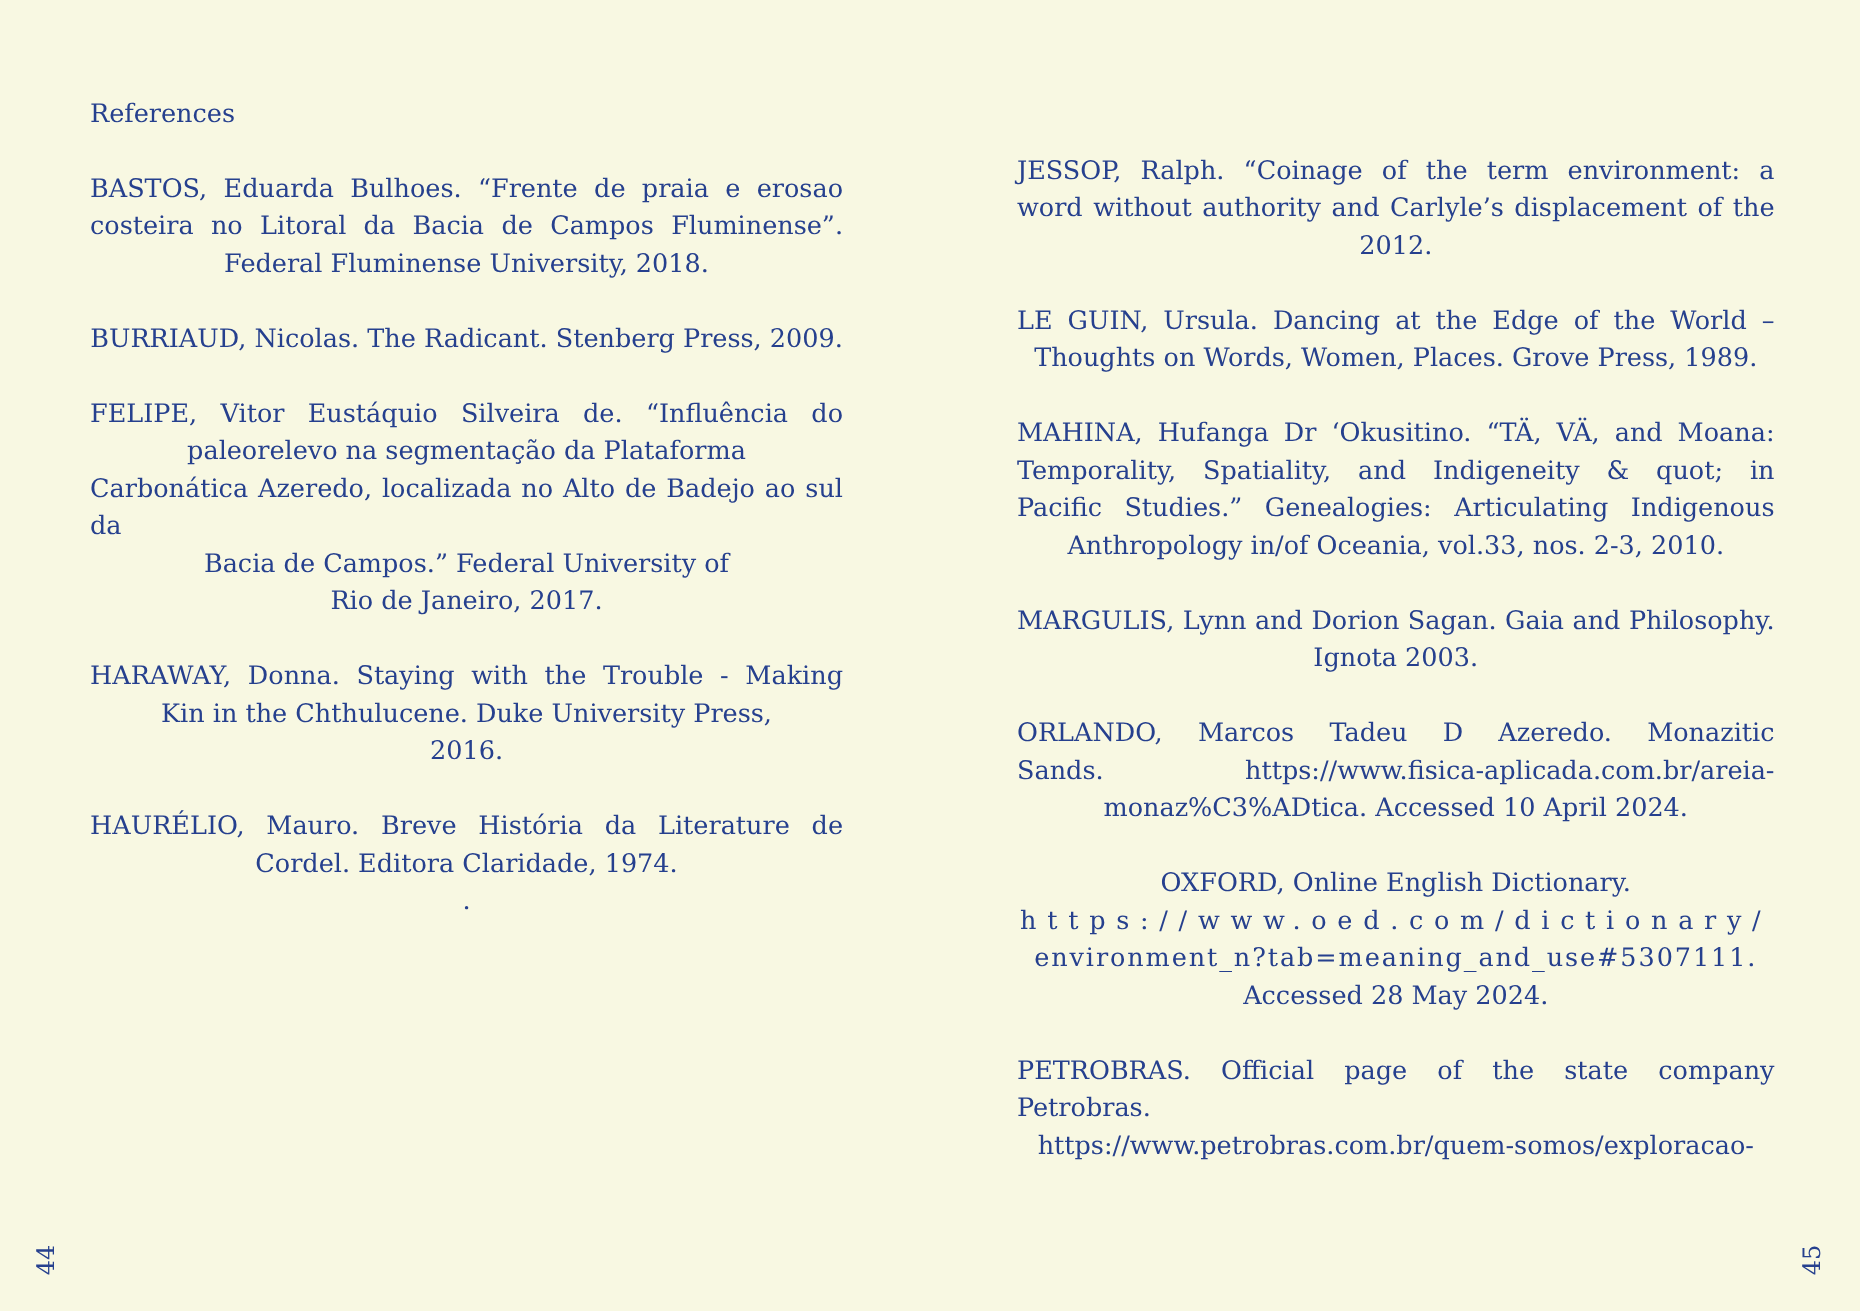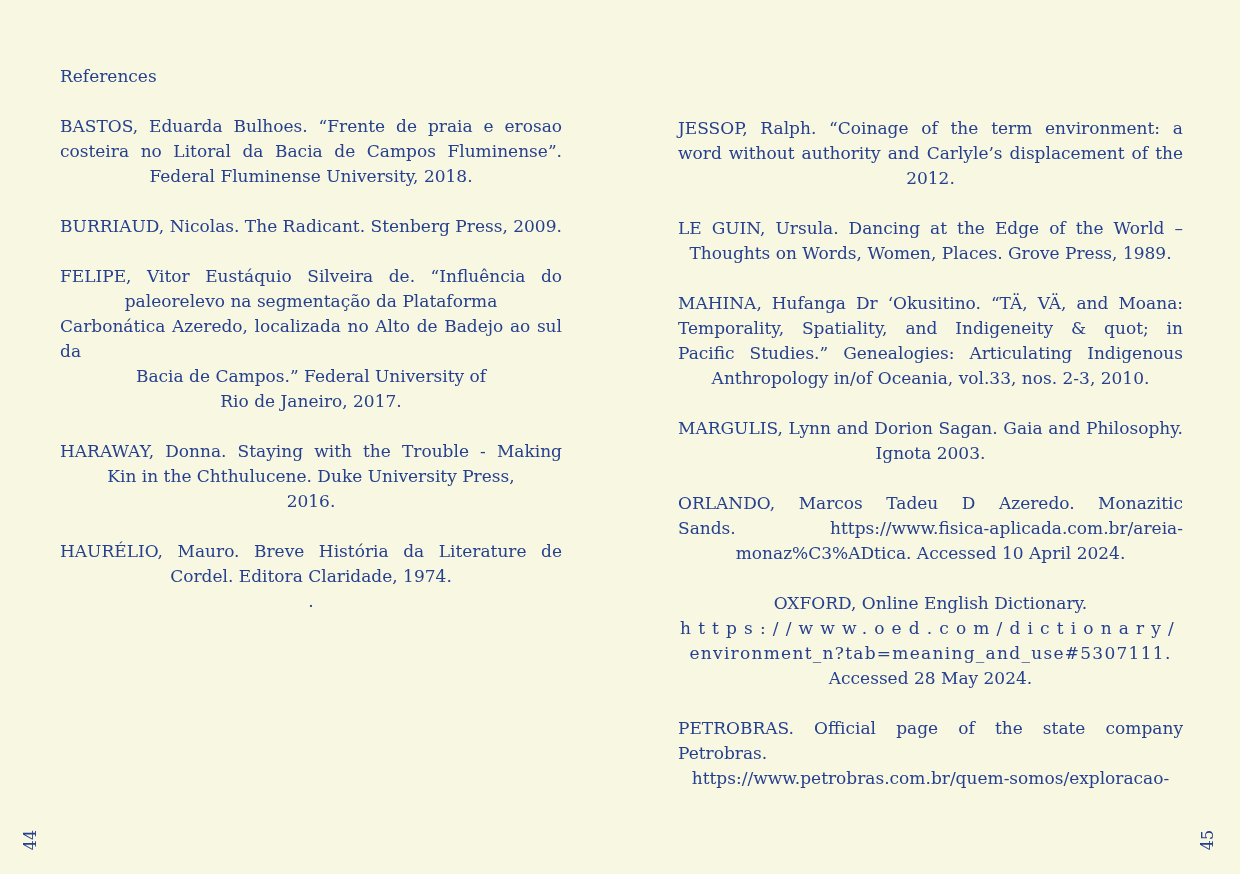--- a/index.html
+++ b/index.html
@@ -22,21 +22,21 @@
     line-height: 25px;
   }
   .col-left {
     left: 60px;
     top: 52px;
     width: 502px;
     margin-top: 12px;
   }
   .col-right {
     left: 678px;
-    top: 116px;
+    top: 102px;
     width: 505px;
   }
   .heading {
     margin: 0 0 25px 0;
   }
   .ref {
     margin: 0 0 25px 0;
   }
   .ref:last-child { margin-bottom: 0; }
   .ln {

